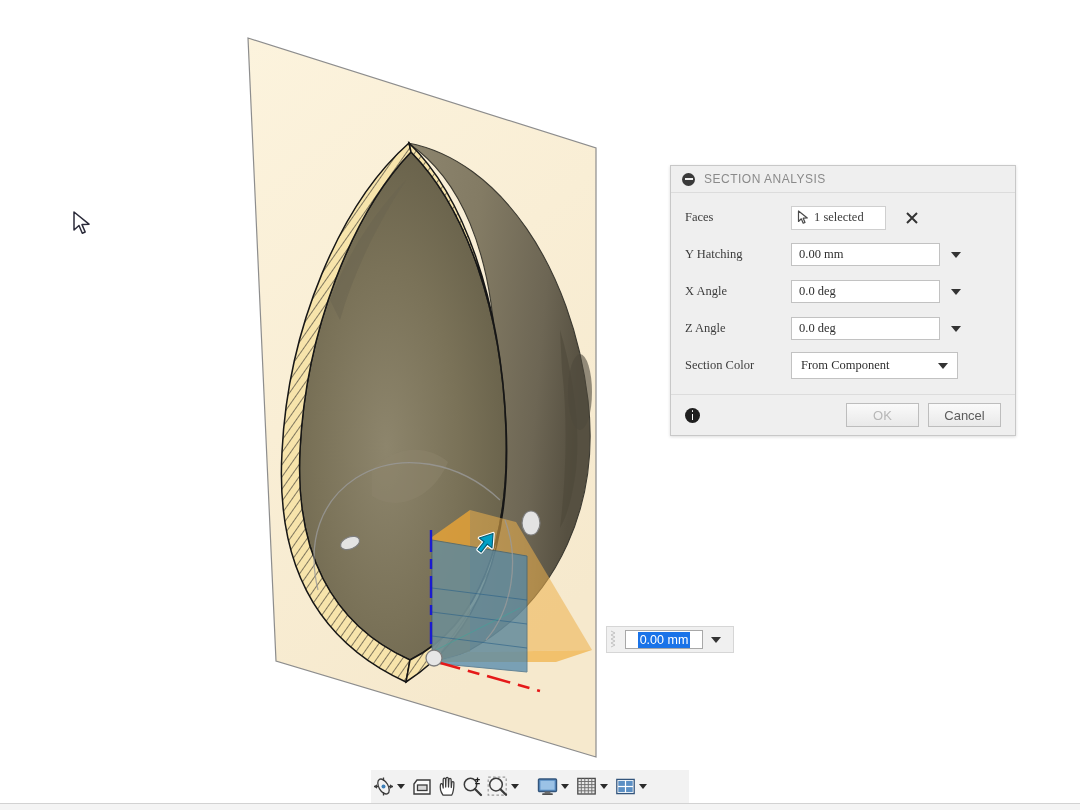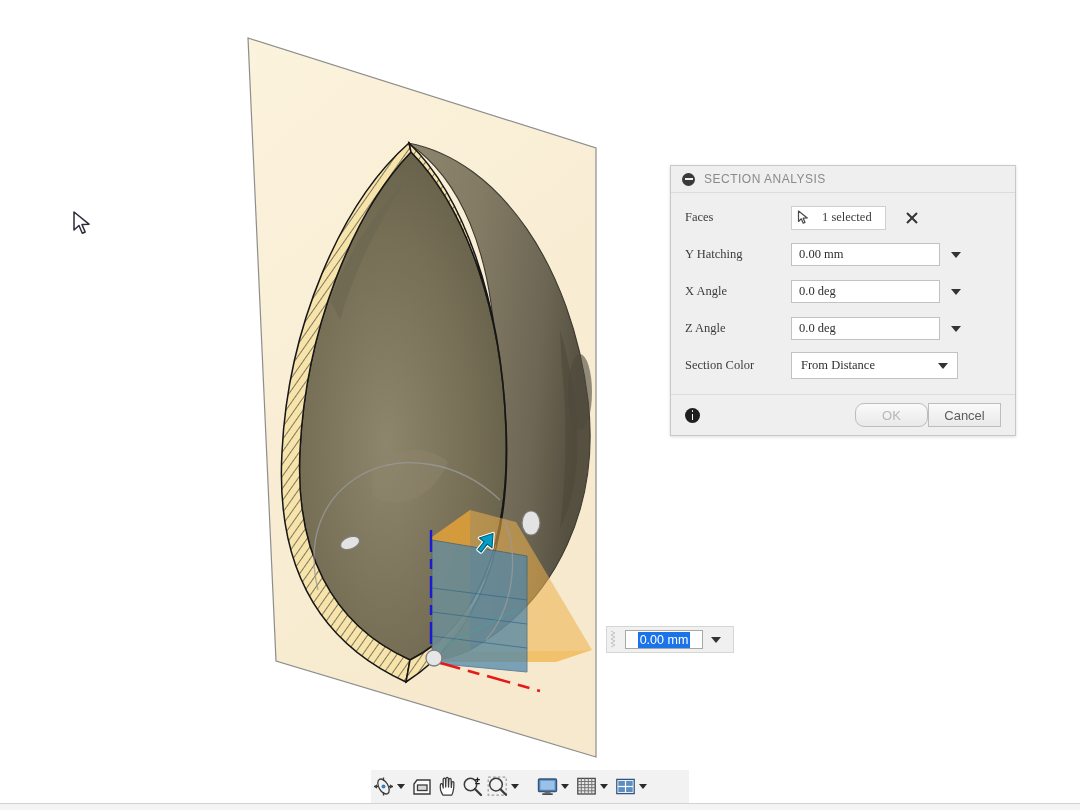--- a/index.html
+++ b/index.html
@@ -51,21 +51,21 @@
   #dlg-title-text{
     font-size:12px;color:#8a8a8a;letter-spacing:.5px;
   }
 
   #dlg-body{padding:6px 0 10px 0;background:#efefef;}
   .row{display:flex;align-items:center;height:37px;padding-left:14px;font-family:Liberation Serif, serif;}
   .row-label{font-size:12.5px;color:#3c3c3c;width:106px;flex:0 0 auto;}
 
   .sel-btn{
     width:95px;height:24px;background:#ffffff;border:1px solid #cfcfcf;
-    box-sizing:border-box;display:flex;align-items:center;gap:12px;padding-left:5px;
+    box-sizing:border-box;display:flex;align-items:center;gap:4px;padding-left:5px;
   }
   .sel-btn .sel-txt{font-size:12.5px;color:#3c3c3c;}
   .x-clear{margin-left:18px;width:16px;height:16px;position:relative;cursor:default;}
 
   .field{
     width:149px;height:23px;background:#ffffff;border:1px solid #c2c2c2;
     box-sizing:border-box;display:flex;align-items:center;padding-left:7px;
   }
   .field .fval{font-size:12.5px;color:#2f2f2f;}
   .caret-out{margin-left:11px;}
@@ -89,21 +89,21 @@
   .info-ic{width:15px;height:15px;border-radius:50%;background:#1f1f1f;position:relative;}
   .info-ic::before{content:"";position:absolute;left:6.6px;top:2.7px;width:1.9px;height:1.9px;background:#fff;border-radius:50%;}
   .info-ic::after{content:"";position:absolute;left:6.6px;top:6px;width:1.9px;height:6px;background:#fff;}
   #dlg-footer .spacer{flex:1;}
   .dbtn{
     height:24px;min-width:73px;padding:0 10px;border:1px solid #bdbdbd;
     background:linear-gradient(#fafafa,#e9e9e9);
     font-size:13px;box-sizing:border-box;
     display:flex;align-items:center;justify-content:center;
   }
-  .dbtn.ok{color:#b7b7b7;border-radius:9px;}
+  .dbtn.ok{color:#b7b7b7;margin-right:9px;}
   .dbtn.cancel{color:#5c5c5c;}
 
   
   #navbar{
     position:absolute;left:371px;top:770px;width:318px;height:33px;
     background:#f2f2f2;display:flex;align-items:center;
   }
   .nav-item{display:flex;align-items:center;height:33px;}
   .nav-ic{width:25px;height:25px;display:flex;align-items:center;justify-content:center;}
   .nav-caret{width:0;height:0;border-left:4px solid transparent;border-right:4px solid transparent;border-top:5px solid #2b2b2b;margin:0 5px 0 1px;}
@@ -276,21 +276,21 @@
         <span class="fval">0.0 deg</span>
       </div>
       <div class="caret-out">
           <div class="caret"></div>
         </div>
     </div>
 
     <div class="row">
       <span class="row-label">Section Color</span>
       <div class="combo">
-        <span class="cval">From Distance</span>
+        <span class="cval">From Component</span>
         <div class="caret"></div>
       </div>
     </div>
 
 
   </div>
 
   <div id="dlg-footer">
     <span class="info-ic"></span>
     <span class="spacer"></span>

